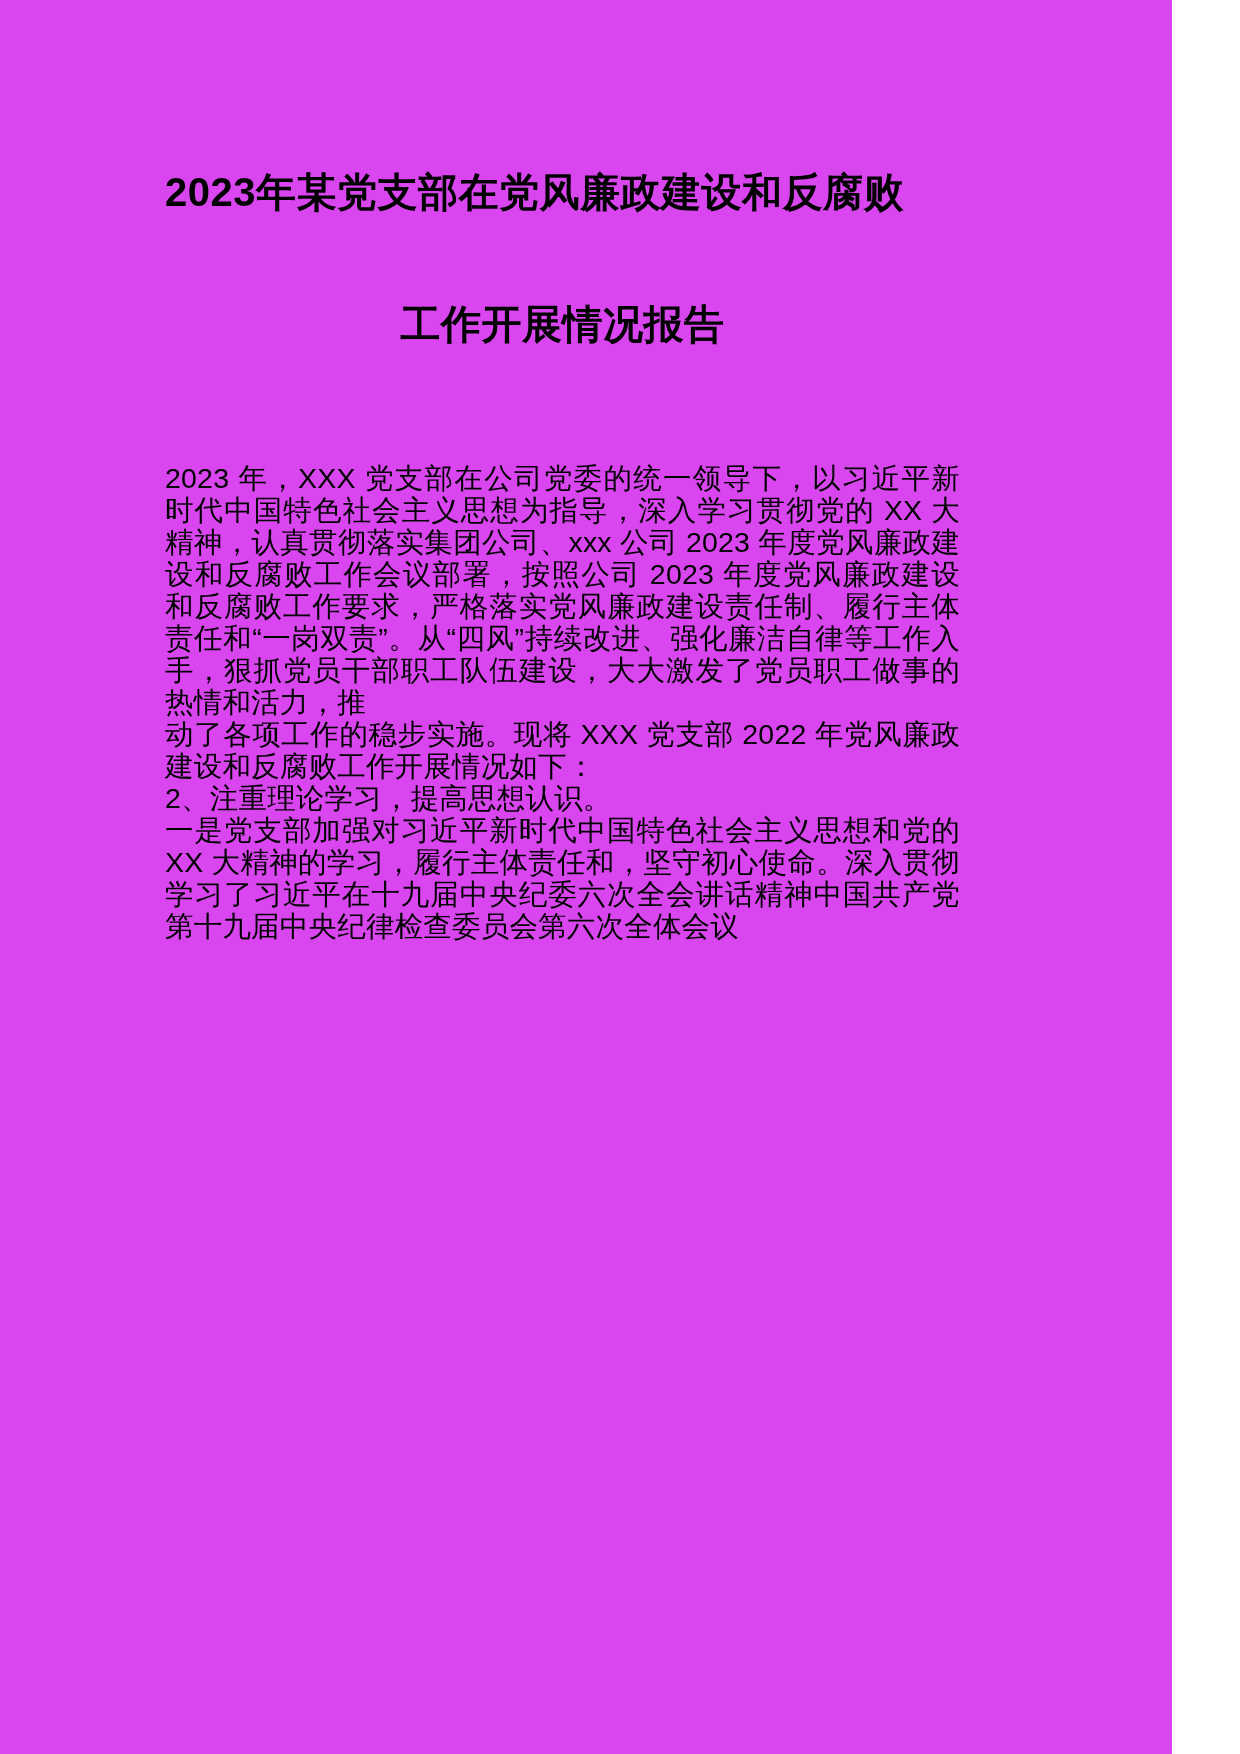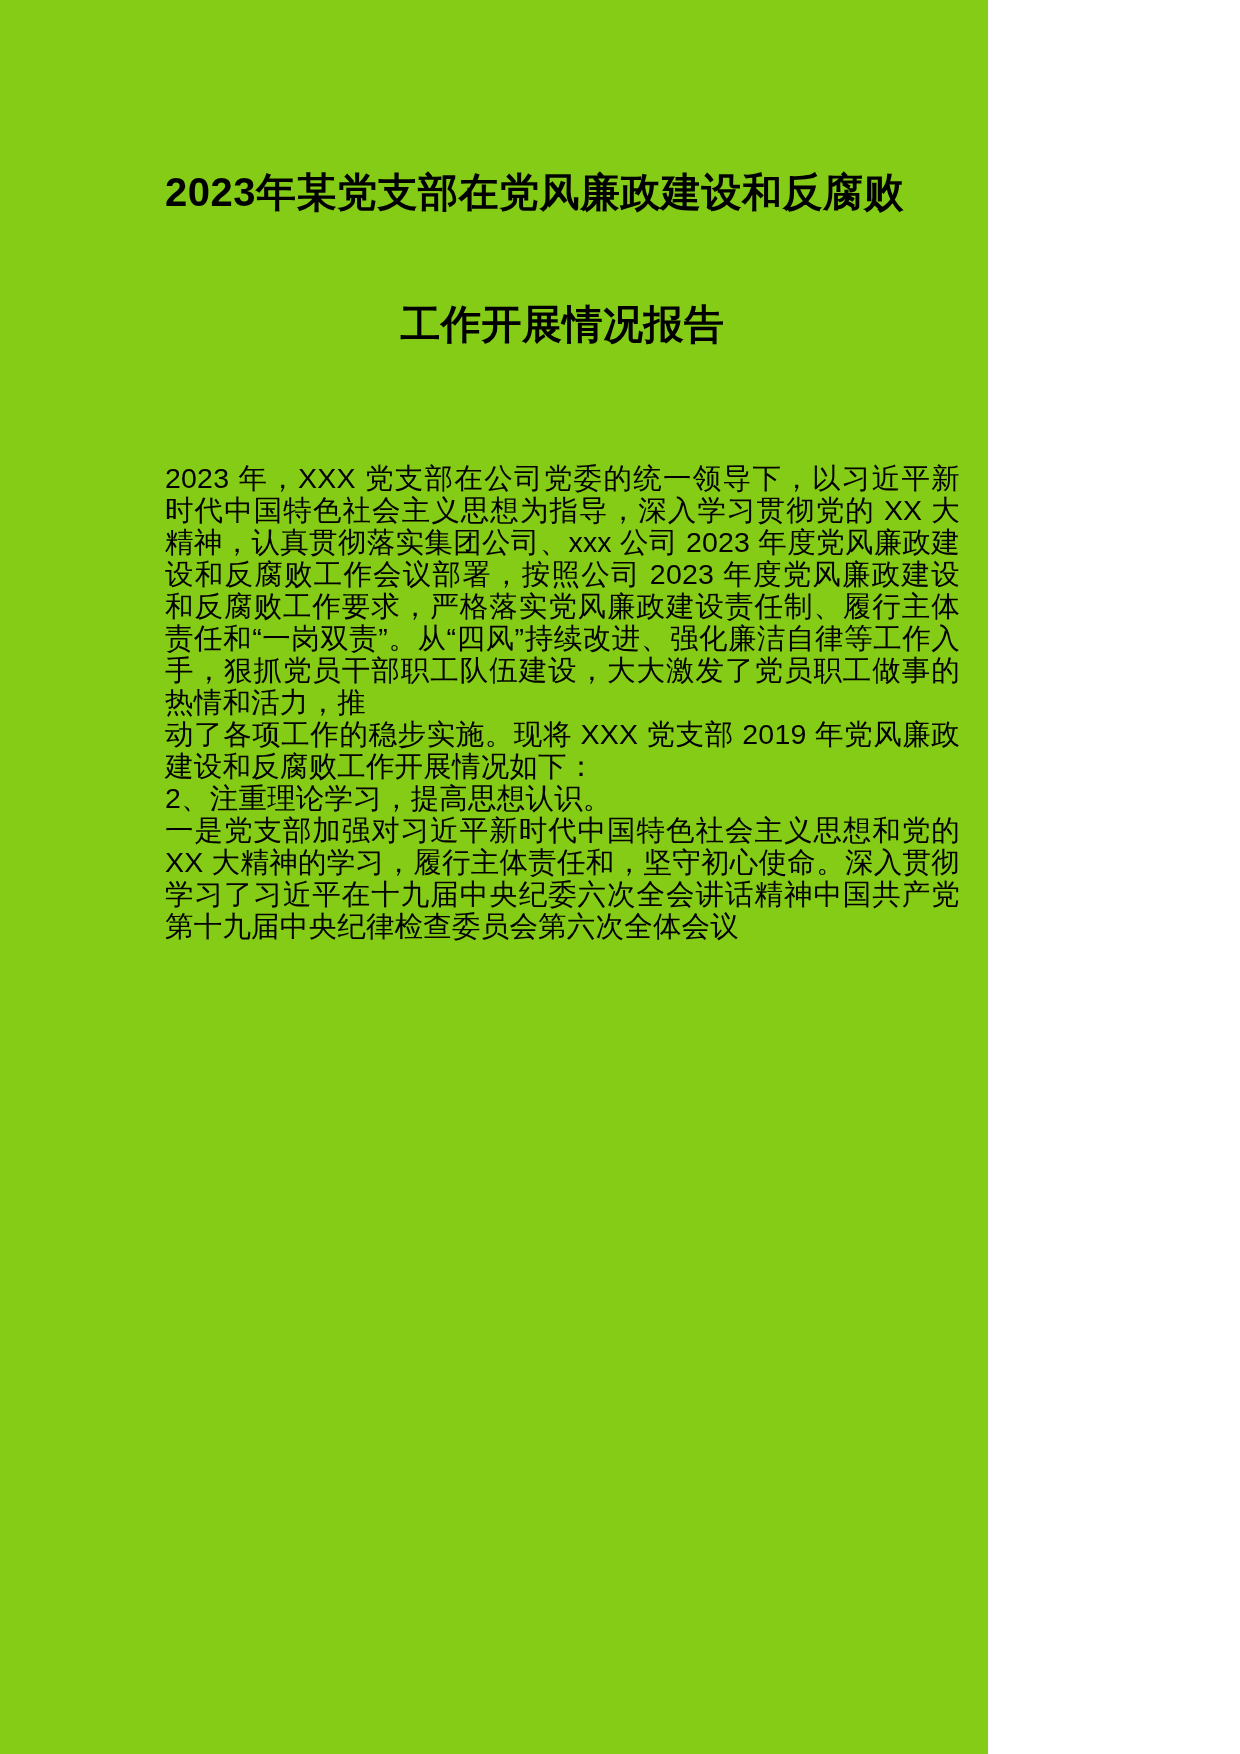--- a/index.html
+++ b/index.html
@@ -2,23 +2,23 @@
 <html><head>
 <meta charset="utf-8">
 <style>
   html, body {
     margin: 0;
     padding: 0;
     background: #ffffff;
   }
   .page {
     position: relative;
-    width: 988px;
+    width: 1172px;
     height: 1754px;
-    background: #84cc16;
+    background: #d946ef;
     overflow: hidden;
     font-family: "Liberation Sans", "DejaVu Sans", sans-serif;
     color: #000000;
   }
   .content {
     position: absolute;
     left: 165px;
     top: 0;
     width: 795px;
   }
@@ -65,19 +65,19 @@
 <div class="page">
   <div class="content">
 
     <h1 class="doc-title">
       <span class="tline-1">2023年某党支部在党风廉政建设和反腐败</span>
       <span class="tline-2">工作开展情况报告</span>
     </h1>
 
     <div class="body-block">
       <p class="para">2023 年，XXX 党支部在公司党委的统一领导下，以习近平新时代中国特色社会主义思想为指导，深入学习贯彻党的 XX 大精神，认真贯彻落实集团公司、xxx 公司 2023 年度党风廉政建设和反腐败工作会议部署，按照公司 2023 年度党风廉政建设和反腐败工作要求，严格落实党风廉政建设责任制、履行主体责任和“一岗双责”。从“四风”持续改进、强化廉洁自律等工作入手，狠抓党员干部职工队伍建设，大大激发了党员职工做事的热情和活力，推</p>
-      <p class="para tight">动了各项工作的稳步实施。现将 XXX 党支部 2019 年党风廉政建设和反腐败工作开展情况如下：</p>
+      <p class="para tight">动了各项工作的稳步实施。现将 XXX 党支部 2022 年党风廉政建设和反腐败工作开展情况如下：</p>
       <p class="para tight">2、注重理论学习，提高思想认识。</p>
       <p class="para">一是党支部加强对习近平新时代中国特色社会主义思想和党的 XX 大精神的学习，履行主体责任和，坚守初心使命。深入贯彻学习了习近平在十九届中央纪委六次全会讲话精神中国共产党第十九届中央纪律检查委员会第六次全体会议</p>
     </div>
 
   </div>
 </div>
 
 </body></html>

